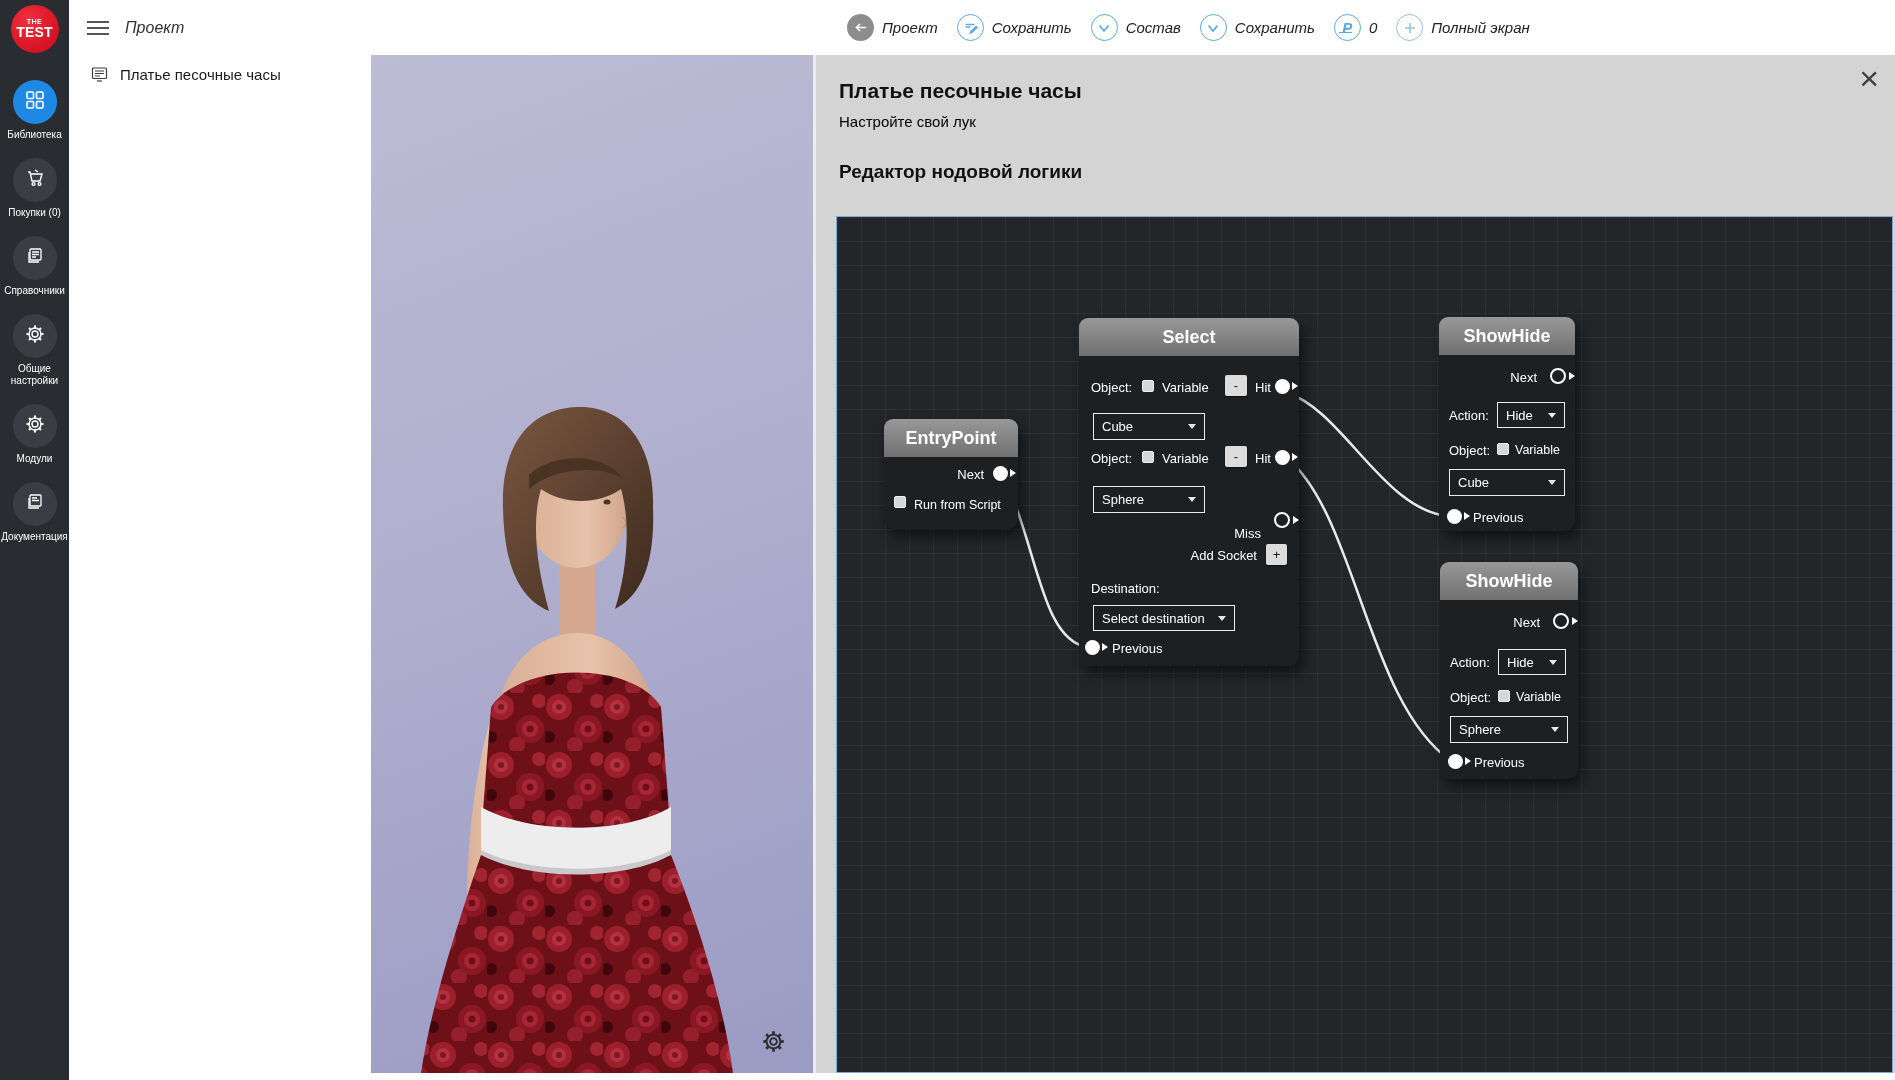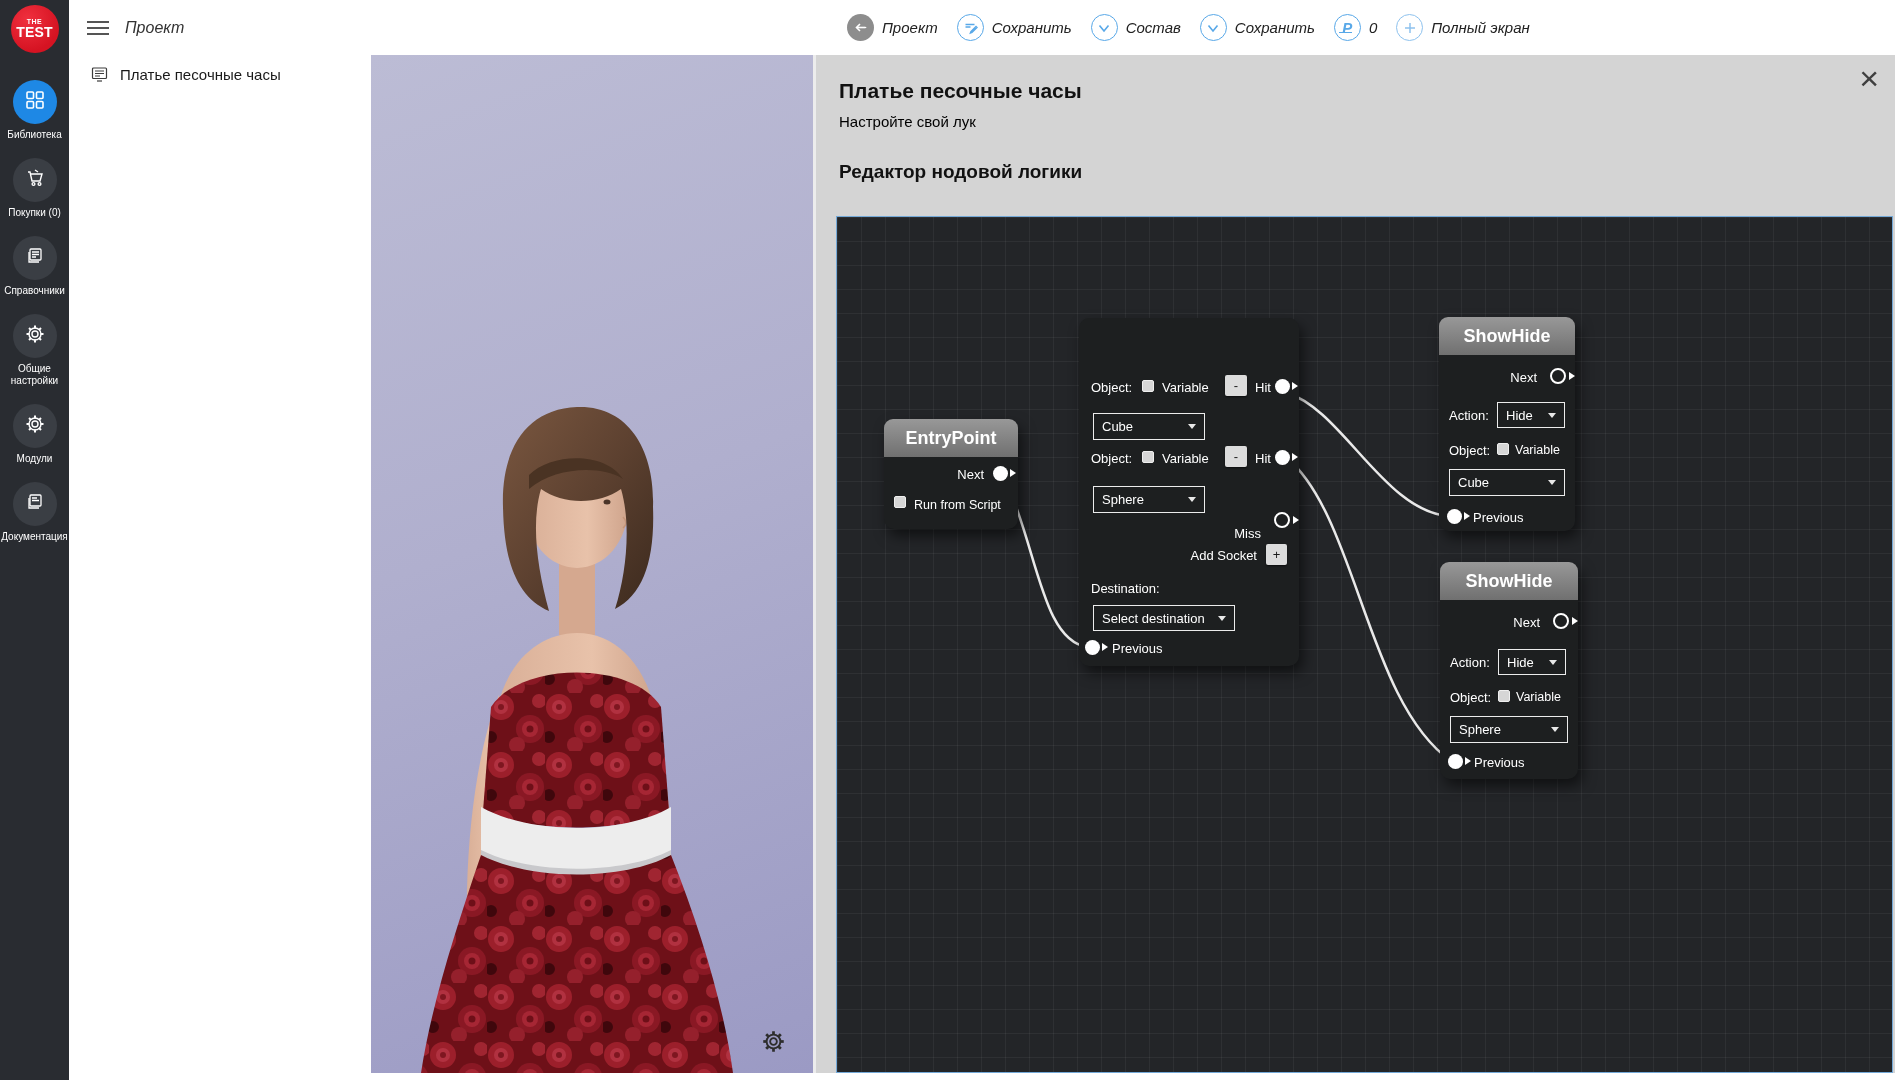--- a/index.html
+++ b/index.html
@@ -336,20 +336,21 @@
     <div class="node" style="left:47px; top:202px; width:134px; height:110px;">
       <div class="node-header">EntryPoint</div>
       <span class="nlabel" style="right:34px; top:48px;">Next</span>
       <span class="socket" style="right:10px; top:47px;"></span>
       <span class="sock-arrow" style="right:2px; top:50px;"></span>
       <span class="ncheck" style="left:10px; top:77px;"></span>
       <span class="nlabel small" style="left:30px; top:79px;">Run from Script</span>
     </div>
 
     <div class="node" style="left:242px; top:101px; width:220px; height:348px;">
+      <div class="node-header">Select</div>
 
       <span class="nlabel" style="left:12px; top:62px;">Object:</span>
       <span class="ncheck" style="left:63px; top:62px;"></span>
       <span class="nlabel" style="left:83px; top:62px;">Variable</span>
       <span class="nbtn" style="left:146px; top:57px; width:22px; height:21px;">-</span>
       <span class="nlabel" style="left:176px; top:62px;">Hit</span>
       <span class="socket" style="right:9px; top:61px;"></span>
       <span class="sock-arrow" style="right:1px; top:64px;"></span>
       <div class="ndrop" style="left:14px; top:95px; width:112px; height:27px;">
         <span>Cube</span>

